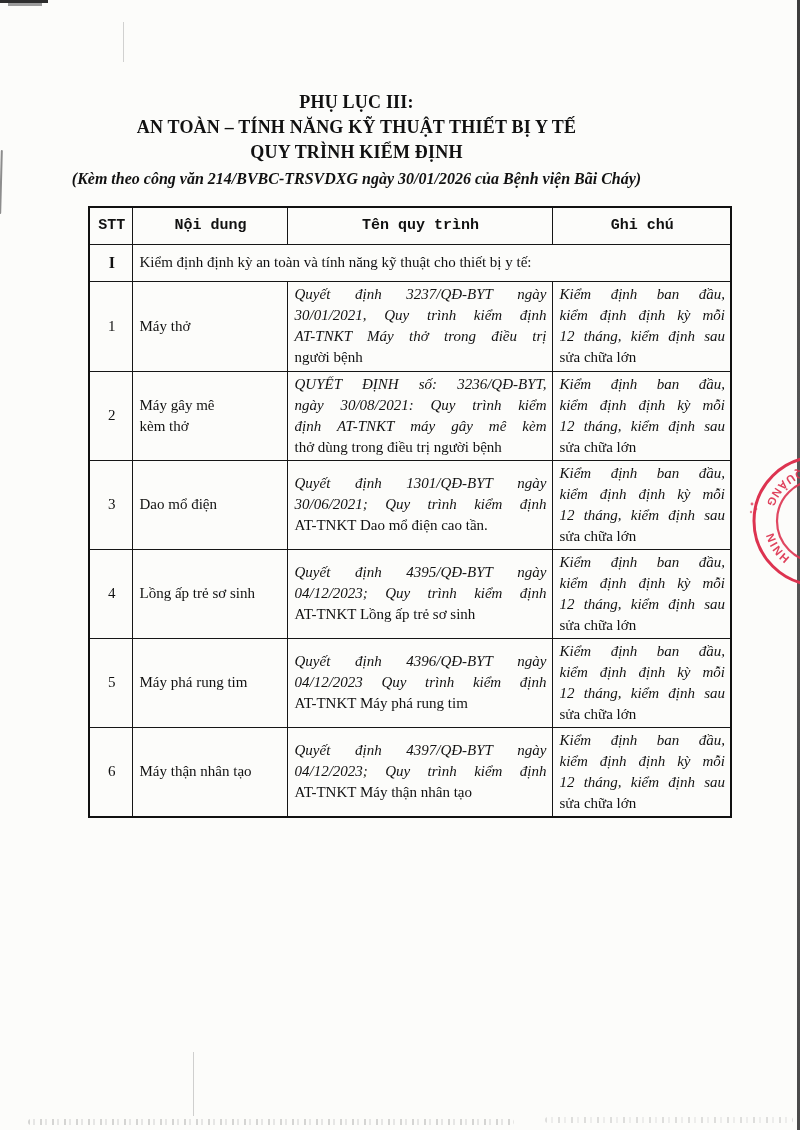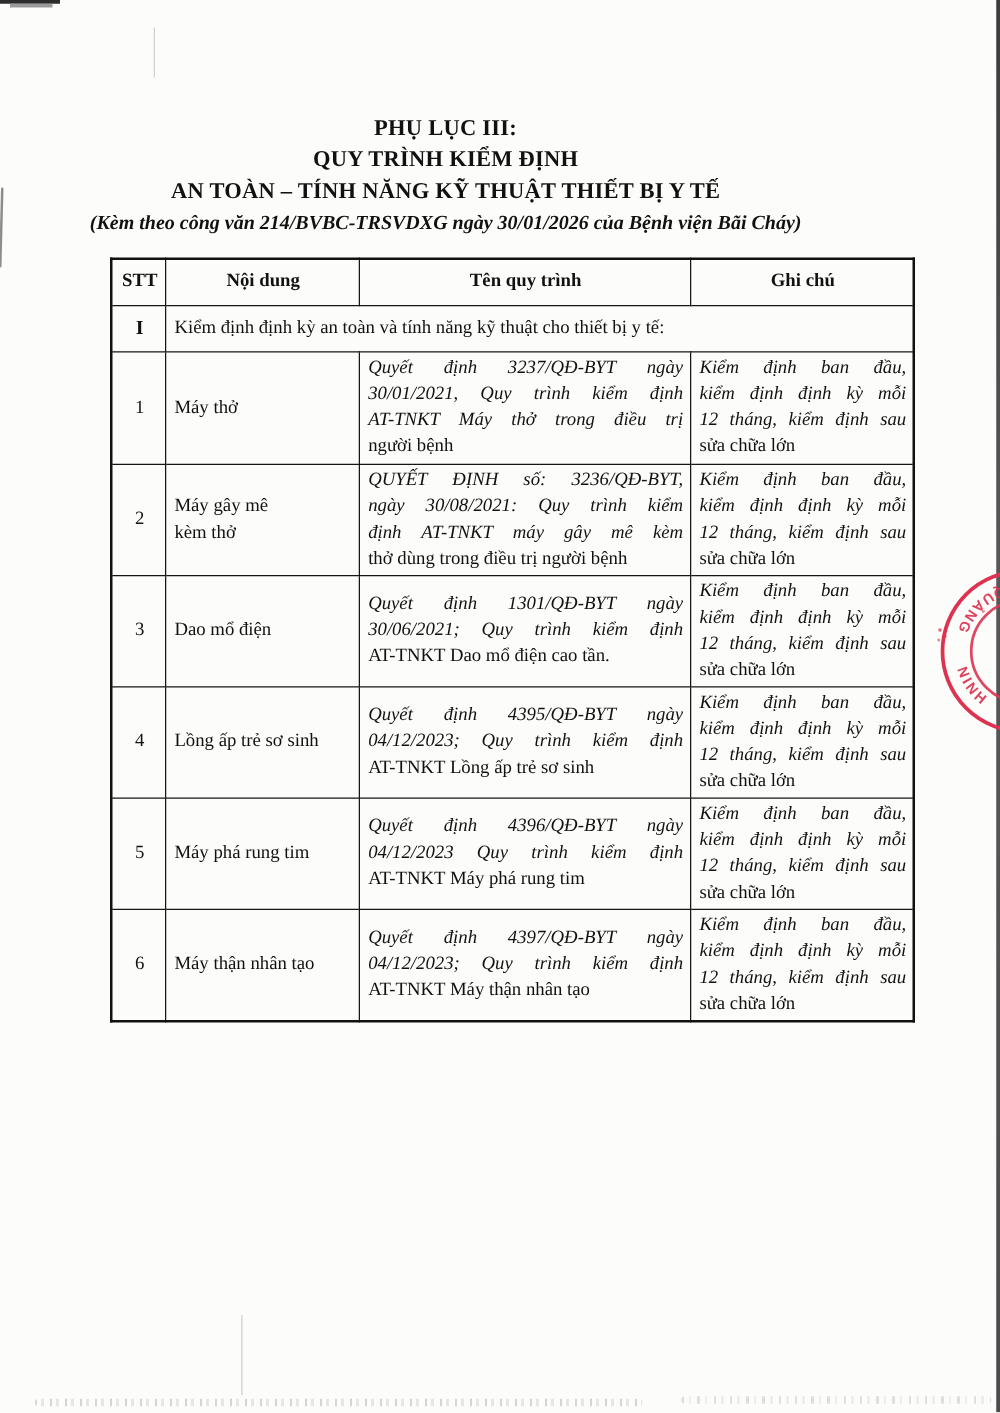--- a/index.html
+++ b/index.html
@@ -22,21 +22,21 @@
   
   .title-block{position:absolute;left:0;top:90px;width:713px;text-align:center;}
   .title-line{font-size:18px;font-weight:bold;line-height:25px;letter-spacing:.2px;}
   .subtitle{font-size:16px;font-style:italic;line-height:22px;margin-top:3px;font-weight:bold;}
   
   table.doc{position:absolute;left:88px;top:206px;width:642px;border-collapse:collapse;table-layout:fixed;}
   table.doc td{border:1.6px solid #161616;font-size:15px;line-height:21px;vertical-align:middle;
     padding:2px 5px 2px 7px;overflow:hidden;}
   table.doc{border:2px solid #111;}
   td.c-stt{text-align:center;padding:0;}
-  td.c-head{text-align:center;font-weight:bold;font-size:16px;padding:0 2px;}
+  td.c-head{text-align:center;font-weight:bold;font-size:16px;padding:0 2px;font-family:Liberation Mono, monospace;}
   td.c-section{font-weight:normal;font-size:15.5px;padding-left:10px;}
   td.c-nd{padding-left:10px;padding-right:6px;}
   .nd-narrow{display:inline-block;max-width:104px;}
   .jl{text-align:justify;text-align-last:justify;font-style:italic;}
   .ll{text-align:left;}
   .h37{height:37px;}.h90{height:90px;}.h88{height:88px;}.h87{height:87px;}.h85{height:85px;}.h82{height:82px;}
   
   .stamp{position:absolute;left:740px;top:441px;width:60px;height:160px;overflow:visible;}
   .stamp-text{font-family:"Liberation Sans","DejaVu Sans",sans-serif;font-size:11.5px;font-weight:bold;letter-spacing:2.2px;opacity:.92;}
 </style>
@@ -49,22 +49,22 @@
   <div class="mark-topleft-b"></div>
   <div class="mark-left"></div>
   <div class="vline-top"></div>
   <div class="vline-bottom"></div>
   <div class="speckle-a"></div>
   <div class="speckle-b"></div>
   <div class="edge-right"></div>
 
   <div class="title-block">
     <div class="title-line">PHỤ LỤC III:</div>
+    <div class="title-line">AN TOÀN – TÍNH NĂNG KỸ THUẬT THIẾT BỊ Y TẾ</div>
     <div class="title-line">QUY TRÌNH KIỂM ĐỊNH</div>
-    <div class="title-line">AN TOÀN – TÍNH NĂNG KỸ THUẬT THIẾT BỊ Y TẾ</div>
     <div class="subtitle">(Kèm theo công văn 214/BVBC-TRSVDXG ngày 30/01/2026 của Bệnh viện Bãi Cháy)</div>
   </div>
 
   <table class="doc">
     <colgroup>
       <col style="width:43px">
         <col style="width:155px">
         <col style="width:265px">
         <col style="width:179px">
     </colgroup>

